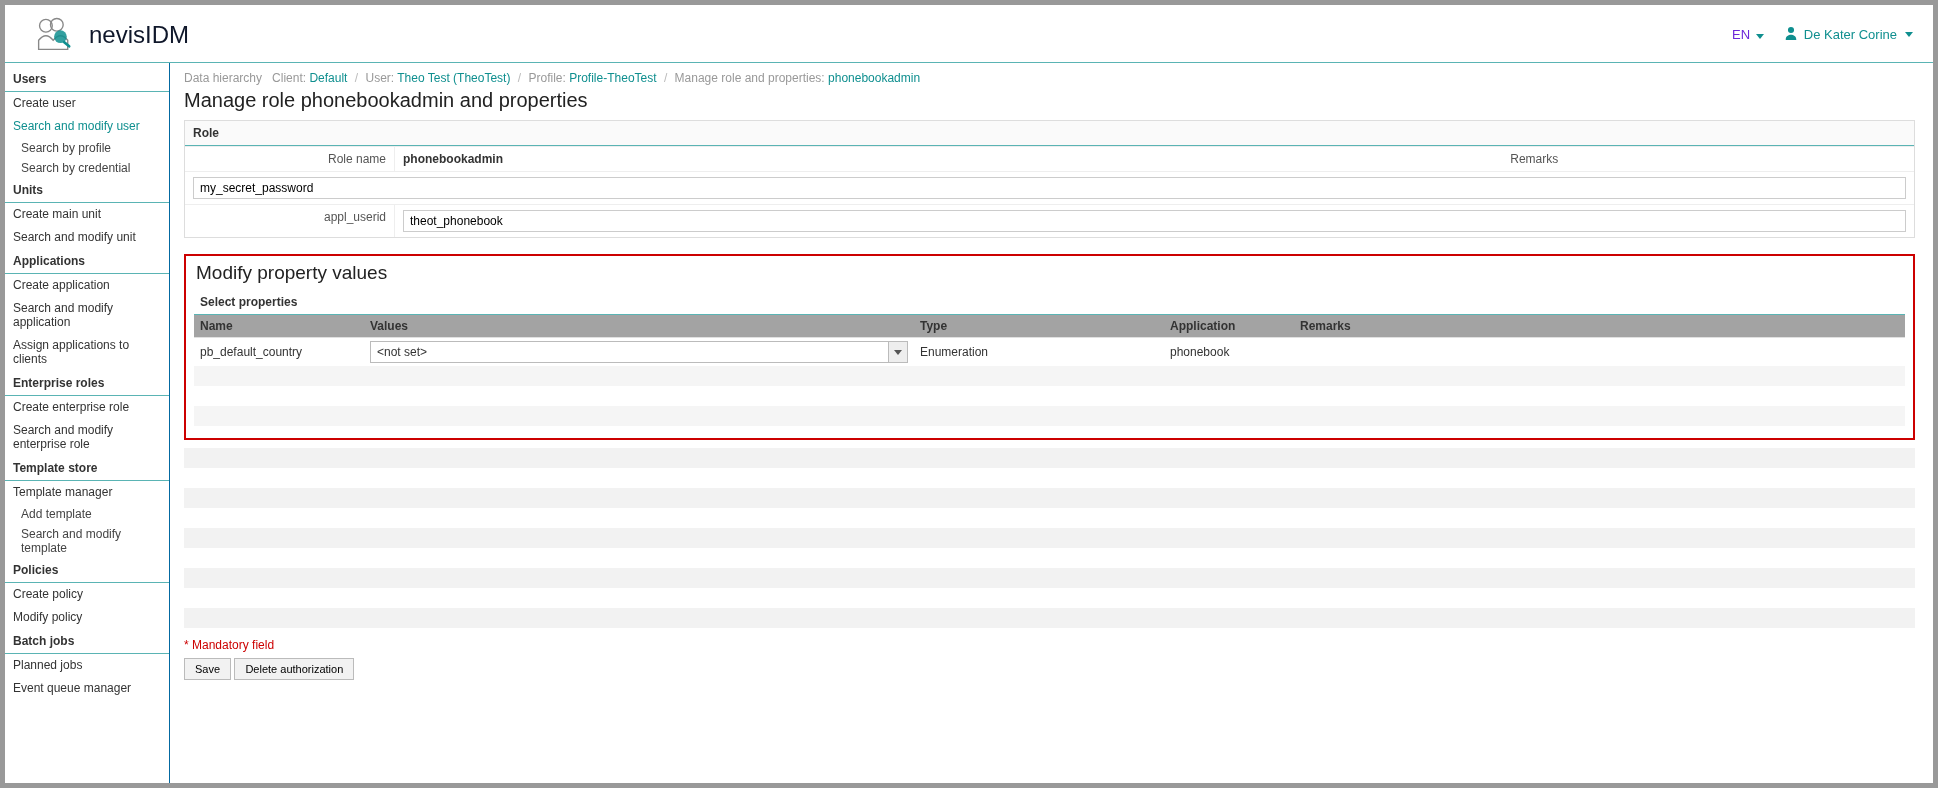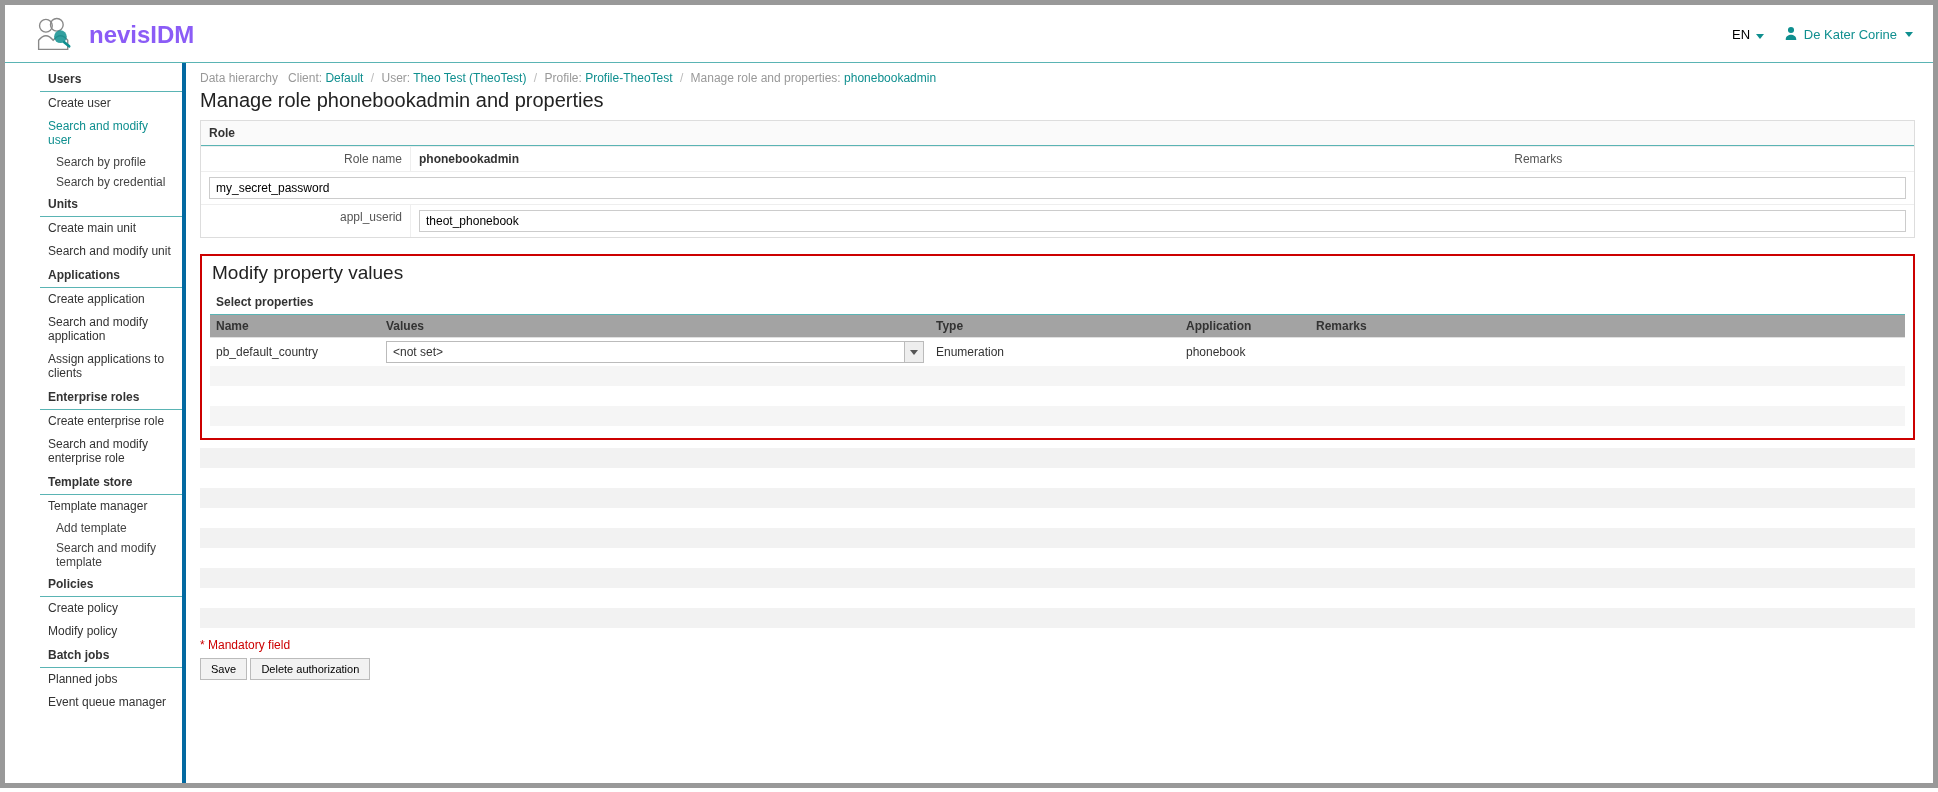--- a/index.html
+++ b/index.html
@@ -17,48 +17,47 @@
     padding: 8px 20px 6px 28px;
     border-bottom: 1px solid #5ab4b4;
   }
   .brand {
     display: flex;
     align-items: center;
     gap: 12px;
   }
   .brand-title {
     font-size: 24px;
-    font-weight: 700;
-    color: #8b5cf6;
+    font-weight: 400;
+    color: #0f172a;
   }
   .header-right {
     display: flex;
     gap: 20px;
     align-items: center;
     font-size: 13px;
   }
-  .lang-switch { color: #000000; cursor: pointer; text-align: right; }
+  .lang-switch { color: #6d28d9; cursor: pointer; text-align: right; }
   .user-menu { color: #0f8f8f; cursor: pointer; display: flex; align-items: center; gap: 6px; }
   .caret-down {
     display: inline-block;
     width: 0; height: 0;
     border-left: 4px solid transparent;
     border-right: 4px solid transparent;
     border-top: 5px solid #0f8f8f;
     margin-left: 2px;
   }
   .layout {
     display: flex;
     min-height: 720px;
   }
   .sidebar {
-    width: 181px;
-    border-right: 4px solid #0369a1;
+    width: 165px;
+    border-right: 1px solid #0369a1;
     padding-top: 4px;
-    padding-left: 35px;
   }
   .side-section-title {
     font-weight: bold;
     padding: 5px 8px;
     border-bottom: 1px solid #5ab4b4;
     font-size: 12px;
   }
   .side-link {
     display: block;
     padding: 4px 8px;

